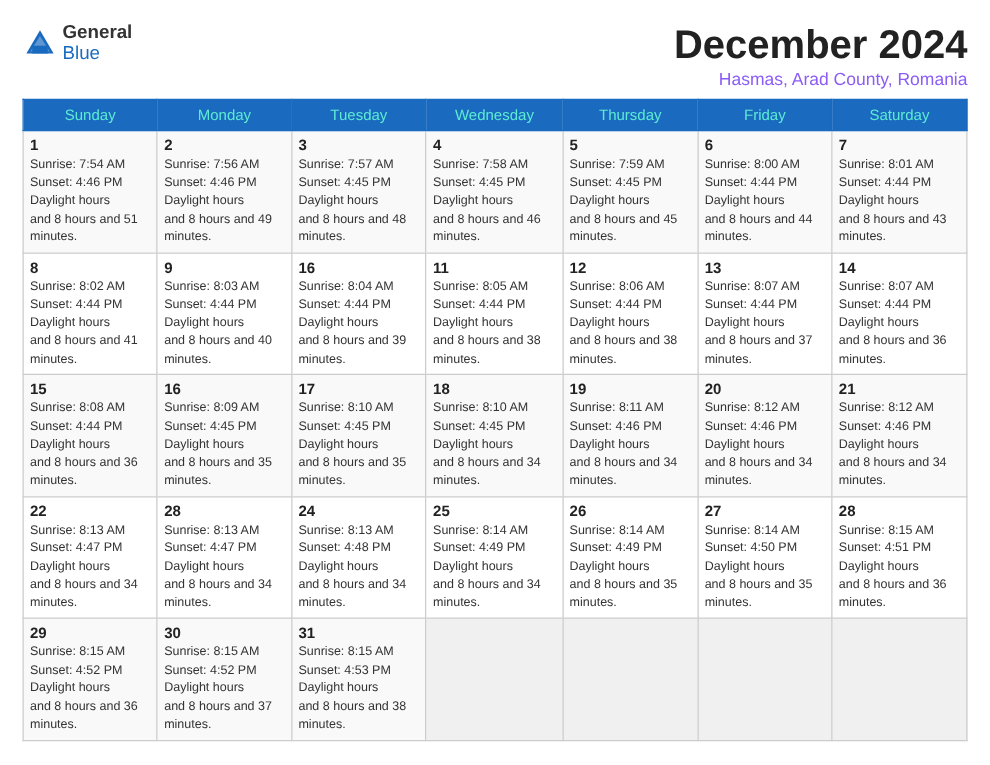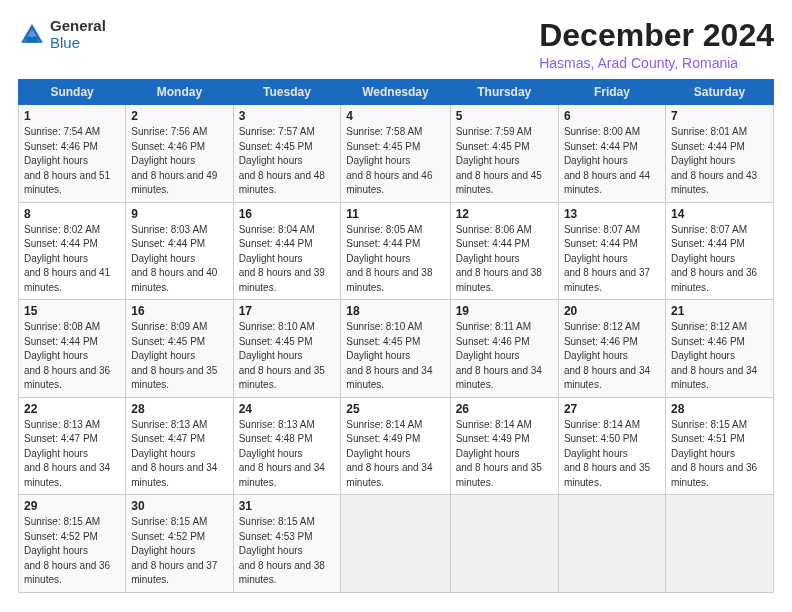--- a/index.html
+++ b/index.html
@@ -40,44 +40,45 @@
     .logo-blue {
       font-size: 15px;
       font-weight: normal;
       color: #1a6bbf;
     }
     .logo-icon {
       width: 28px;
       height: 28px;
     }
     .title-block {
+      text-align: right;
     }
     .cal-title {
       font-size: 32px;
       font-weight: bold;
       color: #222;
       line-height: 1.1;
     }
     .cal-subtitle {
       font-size: 14px;
       color: #8b5cf6;
       margin-top: 2px;
     }
     .calendar {
       width: 100%;
       border-collapse: collapse;
       font-size: 10.5px;
     }
     .calendar thead tr th {
       background: #1a6bbf;
-      color: #e5e5e5;
+      color: #5eead4;
       text-align: center;
       padding: 5px 3px;
       font-size: 12px;
-      font-weight: bold;
+      font-weight: normal;
       border: 1px solid #1a6bbf;
     }
     .calendar tbody tr td {
       vertical-align: top;
       padding: 4px 5px;
       border: 1px solid #ccc;
       background: #fff;
       width: 113px;
       min-height: 70px;
     }

